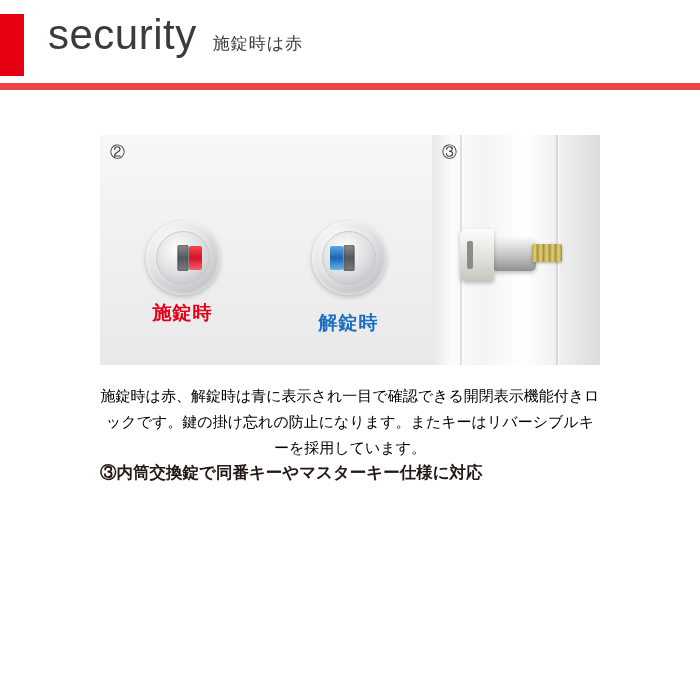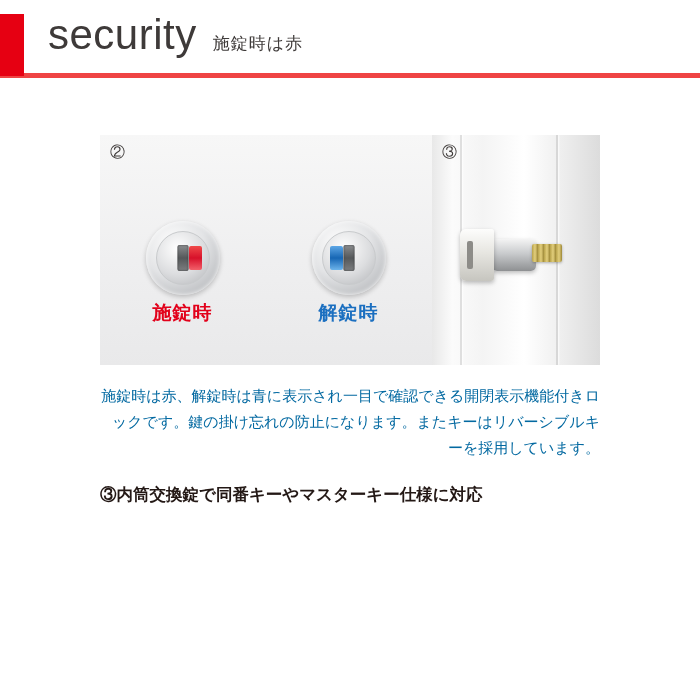--- a/index.html
+++ b/index.html
@@ -18,22 +18,22 @@
   .page {
     position: relative;
     width: 700px;
     height: 700px;
     box-sizing: border-box;
   }
 
   
   .header {
     position: relative;
-    height: 78px;
-    border-bottom: 5px solid #ef4444;
+    height: 90px;
+    border-bottom: 7px solid #ef4444;
     box-sizing: border-box;
   }
   .header-bar {
     position: absolute;
     left: 0;
     top: 14px;
     width: 24px;
     height: 62px;
     background: #e60012;
   }
@@ -151,21 +151,21 @@
     left: 0;
     right: 0;
     top: 165px;
     text-align: center;
     font-size: 19px;
     font-weight: bold;
     letter-spacing: 1px;
     font-family: Liberation Mono, monospace;
   }
   .cap-red { color: #e2001a; }
-  .cap-blue { color: #1b6fc0; }
+  .cap-blue { color: #1b6fc0; margin-top: 10px; }
 
   
   .door-panel {
     position: absolute;
     inset: 0;
     background: linear-gradient(90deg, #e8e8e8 0%, #fbfbfb 12%, #f4f4f4 30%, #ffffff 55%, #ececec 80%, #dcdcdc 100%);
   }
   .door-seam {
     position: absolute;
     top: 0;
@@ -223,34 +223,34 @@
     box-shadow: 0 1px 3px rgba(0,0,0,0.3);
   }
 
   
   .body-text {
     position: absolute;
     left: 100px;
     top: 383px;
     width: 500px;
   }
-  .section + .section { margin-top: 22px; }
+  .section + .section { }
   .section-heading {
     font-size: 16.5px;
     font-weight: bold;
     color: #231815;
     line-height: 1.55;
     margin: 0 0 4px 0;
   }
   .section-body {
     font-size: 15px;
     line-height: 1.72;
-    color: #0369a1;
+    color: #000000;
     margin: 0;
-    text-align: right;
+    text-align: center;
   }
 </style>
 </head>
 <body>
 
 <div class="page">
 
   <div class="header">
     <div class="header-bar"></div>
     <div class="header-inner">

